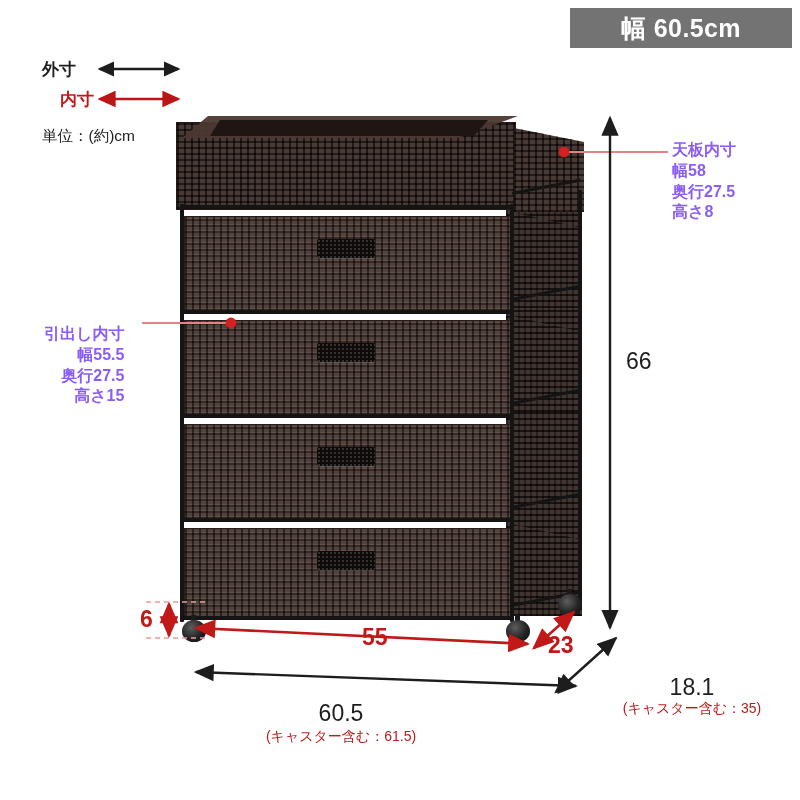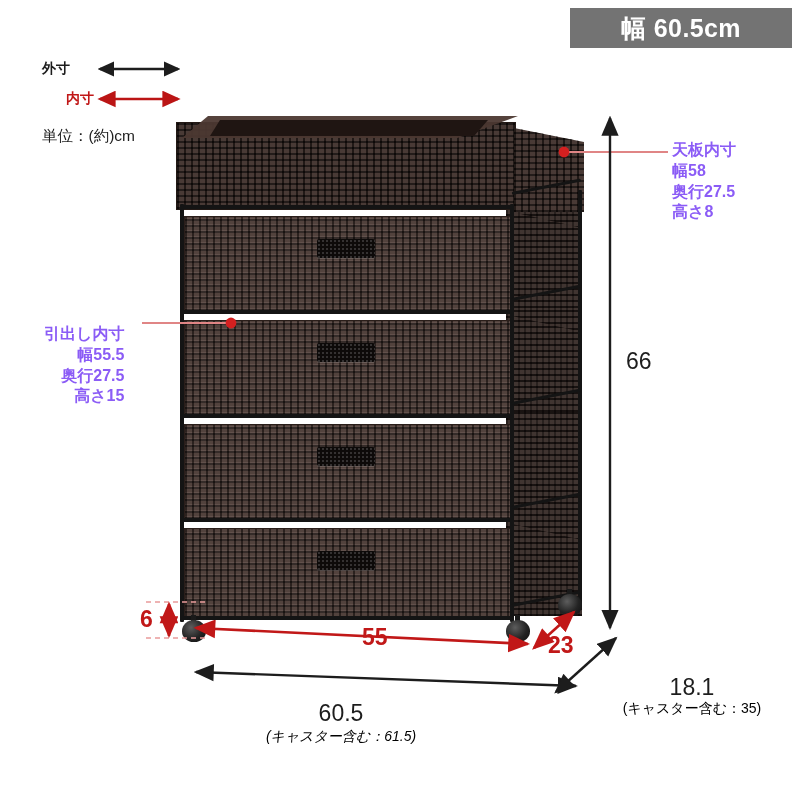--- a/index.html
+++ b/index.html
@@ -21,33 +21,33 @@
     display:flex;align-items:center;justify-content:center;
     box-sizing:border-box;
   }
   #badge .btxt{
     color:#ffffff;font-weight:bold;font-size:25px;letter-spacing:.4px;
     white-space:nowrap;line-height:1;
   }
 
   
   .legend-row{display:flex;align-items:center;height:22px;}
-  .legend-label{font-size:14px;font-weight:bold;white-space:nowrap;width:52px;}
+  .legend-label{font-size:17px;font-weight:bold;white-space:nowrap;width:52px;}
   .lg-black{color:#1d1d1d;}
   .lg-red{color:#c11818;text-align:right;}
   .unit-text{font-size:15.5px;color:#1d1d1d;white-space:nowrap;font-weight:500;}
 
   
   .anno{color:#8b5cf6;font-size:16px;font-weight:bold;line-height:1.30;white-space:nowrap;}
   .anno.left{text-align:right;margin-top:12px;}
 
   
   .dim-num{font-size:23px;color:#1d1d1d;white-space:nowrap;}
   .dim-num-red{font-size:23px;color:#c11818;font-weight:600;white-space:nowrap;}
-  .dim-sub{font-size:14px;color:#000000;white-space:nowrap;}
+  .dim-sub{font-size:14px;color:#b91c1c;white-space:nowrap;}
 
   
   #furniture{left:176px;top:108px;width:410px;height:520px;}
   .weave{
     background-color:#4a3630;
     background-image:
       repeating-linear-gradient(90deg, rgba(0,0,0,.42) 0 2px, rgba(255,255,255,.05) 2px 7px),
       repeating-linear-gradient(0deg, rgba(0,0,0,.50) 0 2px, rgba(255,255,255,.045) 2px 6px),
       repeating-linear-gradient(0deg, rgba(255,255,255,.05) 0 3px, rgba(0,0,0,.12) 3px 6px);
   }
@@ -231,21 +231,21 @@
   <div class="abs anno left" style="left:44px;top:312px;">
     <div>引出し内寸</div>
     <div>幅55.5</div>
     <div>奥行27.5</div>
     <div>高さ15</div>
   </div>
 
   <div class="abs dim-num" style="left:626px;top:348px;">66</div>
 
   <div class="abs dim-num" style="left:341px;top:700px;transform:translateX(-50%);">60.5</div>
-  <div class="abs dim-sub" style="left:341px;top:728px;transform:translateX(-50%);font-style:italic;">(キャスター含む：61.5)</div>
+  <div class="abs dim-sub" style="left:341px;top:728px;transform:translateX(-50%);">(キャスター含む：61.5)</div>
 
   <div class="abs dim-num" style="left:692px;top:674px;transform:translateX(-50%);">18.1</div>
   <div class="abs dim-sub" style="left:692px;top:700px;transform:translateX(-50%);">(キャスター含む：35)</div>
 
   <div class="abs dim-num-red" style="left:140px;top:606px;">6</div>
 
   <div class="abs dim-num-red" style="left:362px;top:624px;">55</div>
 
   <div class="abs dim-num-red" style="left:548px;top:632px;">23</div>
 

